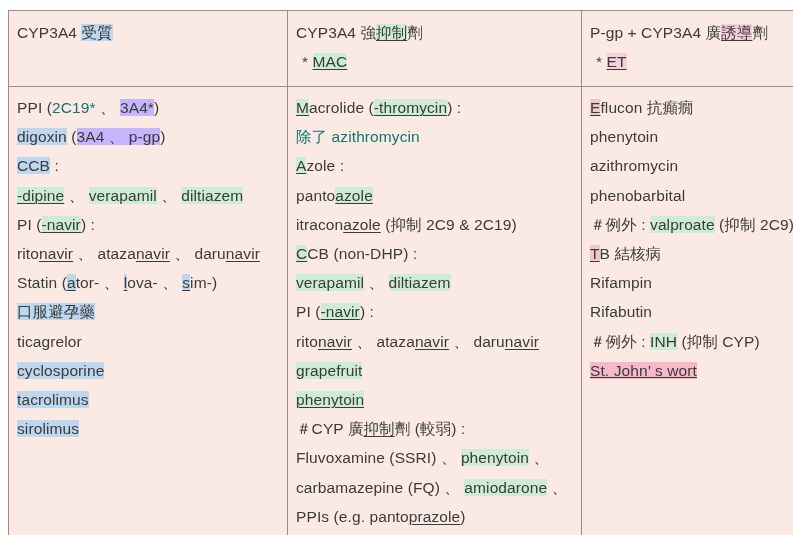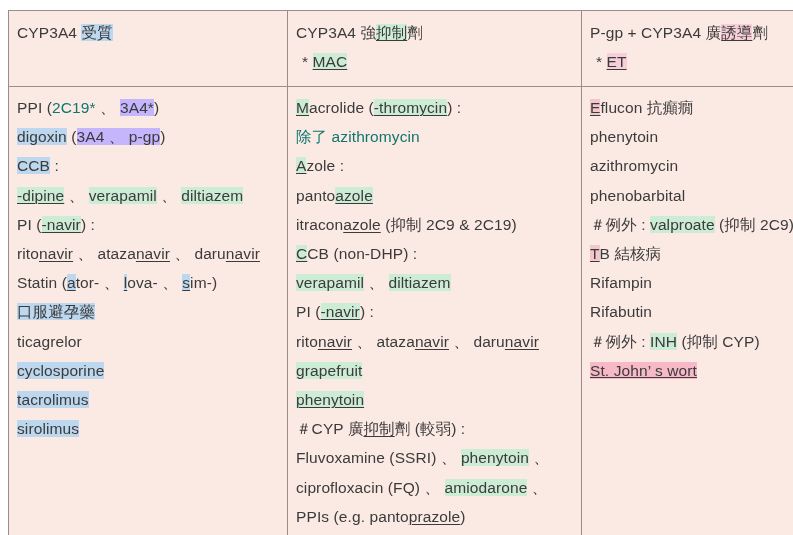--- a/index.html
+++ b/index.html
@@ -137,21 +137,21 @@
         <div class="line"><span>rito</span><span class="u">navir</span><span> 、 </span><span>ataza</span><span class="u">navir</span><span> 、 </span><span>daru</span><span class="u">navir</span></div>
 
         <div class="line"><span class="hl-green">grapefruit</span></div>
 
         <div class="line"><span class="hl-green u">phenytoin</span></div>
 
         <div class="line"><span>＃CYP 廣</span><span class="u">抑制</span><span>劑 (較弱) :</span></div>
 
         <div class="line"><span>Fluvoxamine (SSRI) 、 </span><span class="hl-green">phenytoin</span><span> 、</span></div>
 
-        <div class="line"><span>ciprofloxacin (FQ) 、 </span><span class="hl-green">amiodarone</span><span> 、</span></div>
+        <div class="line"><span>carbamazepine (FQ) 、 </span><span class="hl-green">amiodarone</span><span> 、</span></div>
 
         <div class="line"><span>PPIs (e.g. panto</span><span class="u">prazole</span><span>)</span></div>
       </td>
 
       <td class="col3">
         <div class="line"><span class="hl-rose u">E</span><span>flucon 抗癲癇</span></div>
 
         <div class="line"><span>phenytoin</span></div>
 
         <div class="line"><span>azithromycin</span></div>

